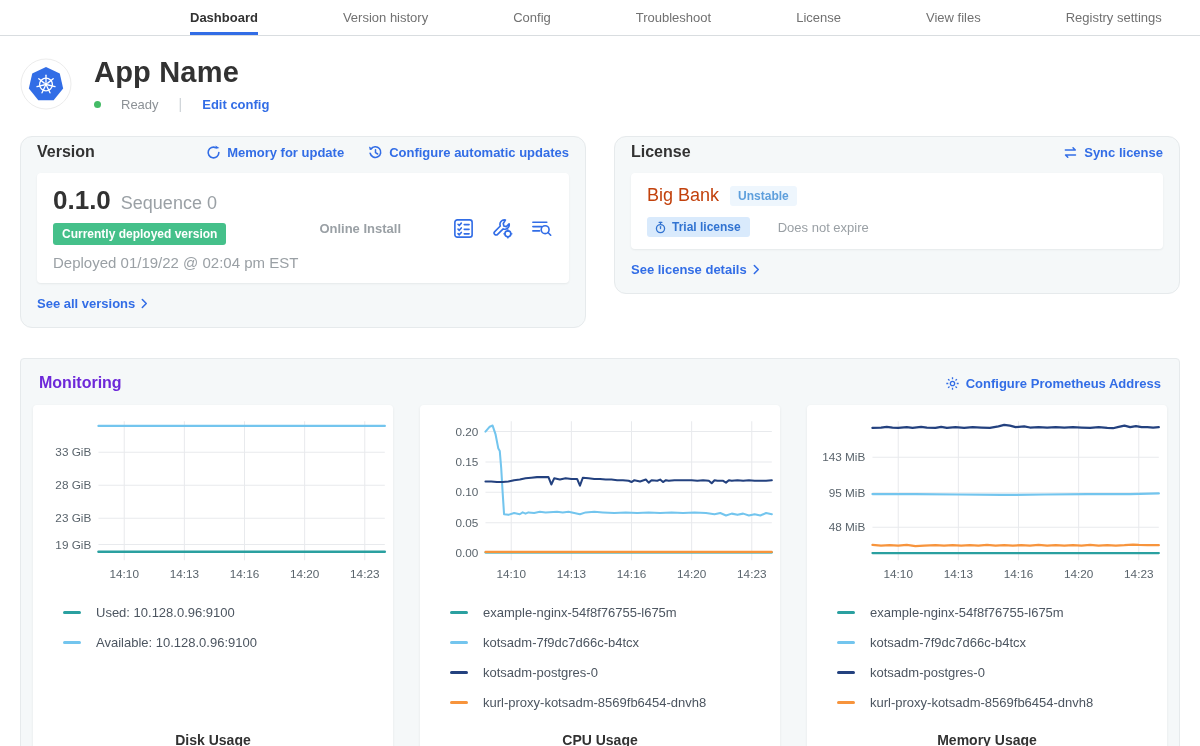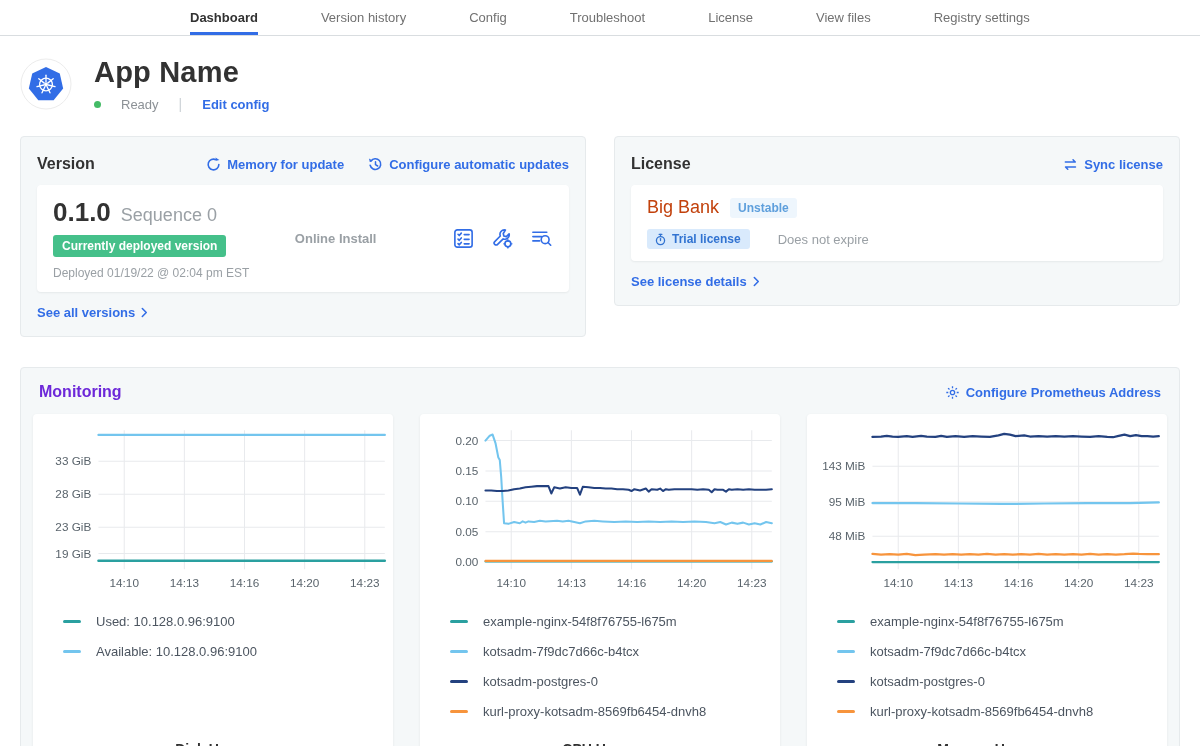--- a/index.html
+++ b/index.html
@@ -1,51 +1,51 @@
 <!DOCTYPE html>
 <html><head>
 <meta charset="utf-8">
 <style>
   * { box-sizing: border-box; margin: 0; padding: 0; }
   html,body { background:#fff; font-family:"Liberation Sans", sans-serif; color:#323232; }
   body { width:1200px; min-height:746px; margin:0 auto; }
 
   
-  .topnav { height:36px; background:#fff; border-bottom:1px solid #d9dde0; display:flex; align-items:stretch; padding-left:190px; gap:63px; }
+  .topnav { height:36px; background:#fff; border-bottom:1px solid #d9dde0; display:flex; align-items:stretch; padding-left:190px; gap:85px; }
   .tab { display:flex; align-items:center; font-size:13px; color:#717171; border-bottom:3px solid transparent; padding-top:3px; cursor:pointer; white-space:nowrap; }
   .tab.active { color:#323232; font-weight:700; border-bottom-color:#326de6; }
 
   .content { padding:0 20px 14px; }
 
   
   .app-header { display:flex; align-items:center; gap:22px; margin-top:20px; }
   .k8s-badge { width:52px; height:52px; flex:0 0 auto; }
   .app-name { font-size:29px; font-weight:700; color:#323232; letter-spacing:0.2px; }
   .app-sub { display:flex; align-items:center; gap:20px; font-size:13px; margin-top:7px; }
   .status-dot { width:7px; height:7px; border-radius:50%; background:#44bb66; }
   .status-text { color:#8c9196; }
   .sub-divider { color:#ccd2d6; font-size:14px; }
   .edit-config { color:#326de6; font-weight:700; cursor:pointer; }
 
   
   .cards-row { display:flex; gap:28px; margin-top:24px; align-items:flex-start; }
-  .card { flex:1; background:#f5f8f9; border:1px solid #e6eaec; border-radius:4px; padding:18px 16px 15px; }
+  .card { flex:1; background:#f5f8f9; border:1px solid #e6eaec; border-radius:12px; padding:6px 16px 15px; }
   .card-head { display:flex; justify-content:space-between; align-items:center; margin-bottom:12px; }
   .card-title { font-size:16px; font-weight:700; color:#323232; }
   .head-links { display:flex; gap:24px; align-items:center; }
   .blue-link { color:#326de6; font-size:13px; font-weight:700; display:inline-flex; align-items:center; gap:6px; cursor:pointer; white-space:nowrap; }
   .blue-link svg { flex:0 0 auto; }
 
   .inner-card { background:#fff; border-radius:4px; box-shadow:0 1px 2px rgba(50,60,70,.08); padding:12px 16px; }
   .version-inner { display:flex; align-items:center; justify-content:space-between; }
   .ver-row { display:flex; align-items:baseline; gap:10px; }
   .ver-num { font-size:26px; font-weight:800; color:#323232; }
   .ver-seq { font-size:18px; color:#9aa0a5; }
   .deployed-badge { display:inline-block; background:#45c08a; color:#fff; font-size:12px; font-weight:700; padding:4px 9px; border-radius:3px; margin:7px 0 9px; }
-  .deployed-at { font-size:12px; color:#9aa0a5; }
+  .deployed-at { font-size:15px; color:#9aa0a5; }
   .install-type { font-size:13px; font-weight:700; color:#9aa0a5; margin-right:30px; }
   .action-icons { display:flex; gap:16px; align-items:center; }
   .action-icon { cursor:pointer; display:inline-flex; }
   .action-icon svg { width:23px; height:23px; }
 
   .see-link { margin-top:13px; display:inline-flex; align-items:center; gap:6px; color:#326de6; font-size:13px; font-weight:700; cursor:pointer; }
 
   .lic-name-row { display:flex; align-items:center; gap:11px; }
   .lic-name { font-size:18px; font-weight:400; color:#c2410c; }
   .channel-badge { background:#eef6fd; color:#5e9fdc; font-size:12px; font-weight:600; padding:3px 8px; border-radius:3px; }

